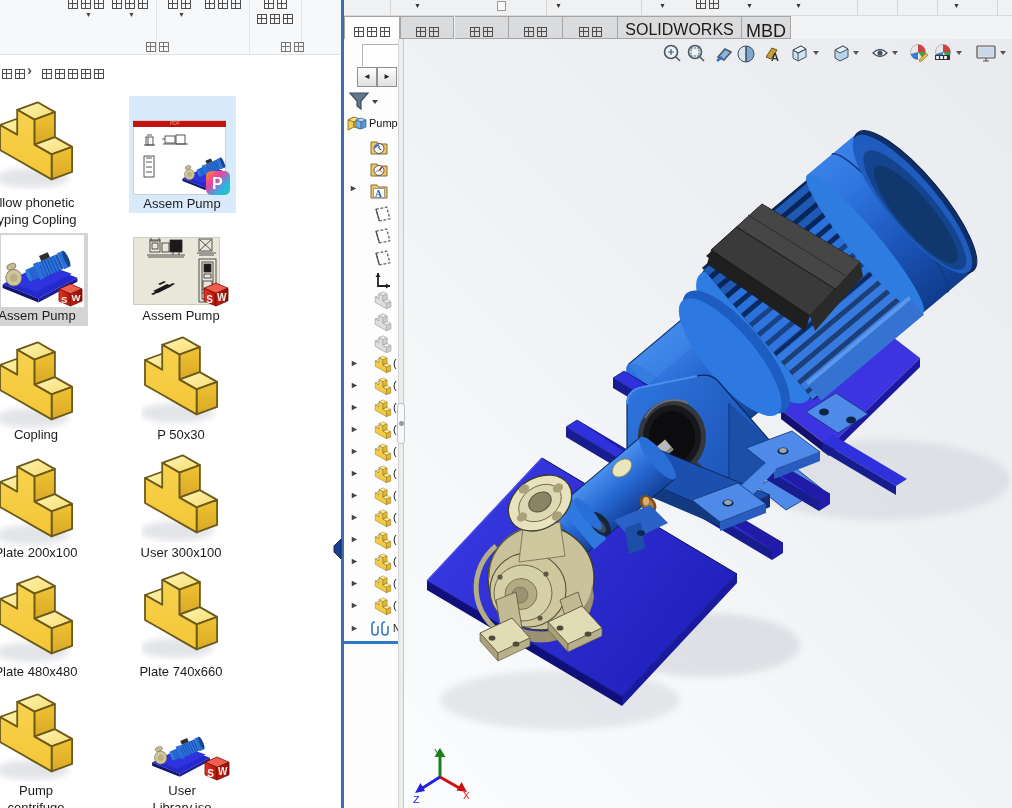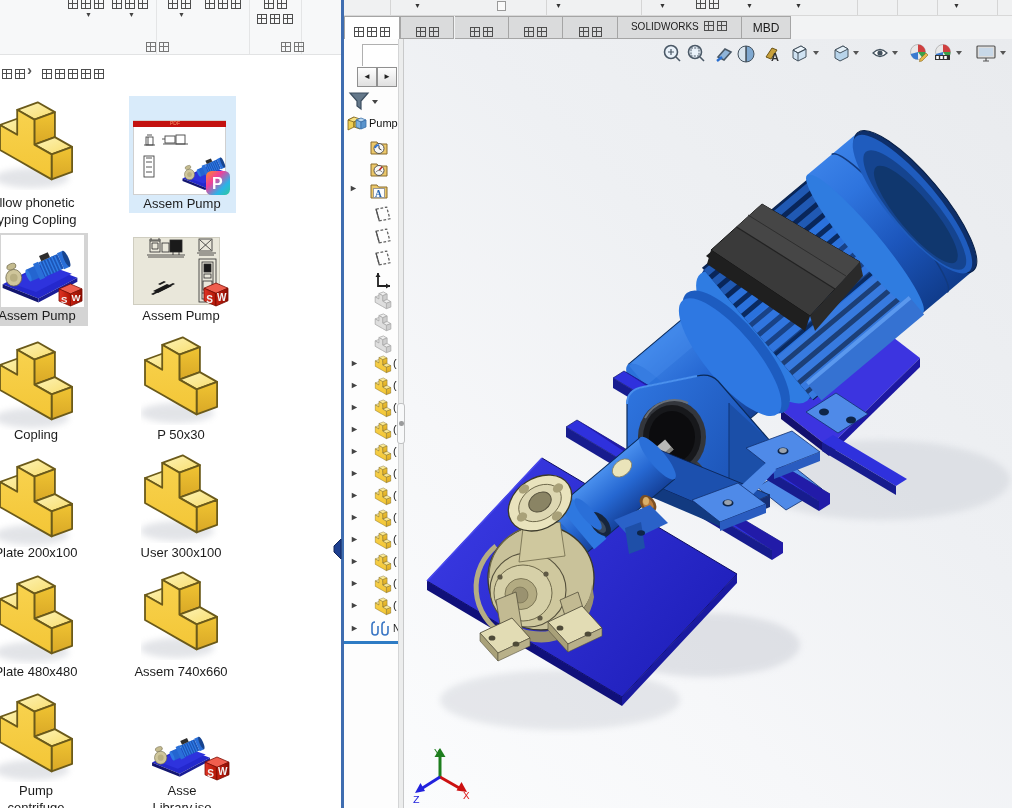--- a/index.html
+++ b/index.html
@@ -212,35 +212,35 @@
 
   <svg class="abs" style="left:-4px;top:572px" width="80" height="92" viewBox="0 0 80 92">
       <ellipse cx="36" cy="80" rx="37" ry="10" fill="#9aa0ad" opacity=".28" filter="url(#blurS)"></ellipse>
       <use href="#blk"></use>
     </svg>
   <div class="lbl" style="left:-54px;top:664px;width:180px">Plate 480x480</div>
   <svg class="abs" style="left:141px;top:568px" width="80" height="92" viewBox="0 0 80 92">
       <ellipse cx="36" cy="80" rx="37" ry="10" fill="#9aa0ad" opacity=".28" filter="url(#blurS)"></ellipse>
       <use href="#blk"></use>
     </svg>
-  <div class="lbl" style="left:91px;top:664px;width:180px">Assem 740x660</div>
+  <div class="lbl" style="left:91px;top:664px;width:180px">Plate 740x660</div>
 
   <svg class="abs" style="left:-4px;top:690px" width="80" height="92" viewBox="0 0 80 92">
       <ellipse cx="36" cy="80" rx="37" ry="10" fill="#9aa0ad" opacity=".28" filter="url(#blurS)"></ellipse>
       <use href="#blk"></use>
     </svg>
   <div class="lbl" style="left:-54px;top:783px;width:180px">Pump</div>
   <div class="lbl" style="left:-54px;top:800px;width:180px">centrifuge</div>
   <svg class="abs" style="left:150px;top:730px" width="62" height="48" viewBox="0 0 100 78">
       <use href="#mpump"></use>
     </svg>
   <svg class="abs" style="left:204px;top:756px" width="26" height="25">
       <use href="#swcube"></use>
     </svg>
-  <div class="lbl" style="left:92px;top:783px;width:180px">Asse</div>
+  <div class="lbl" style="left:92px;top:783px;width:180px">User</div>
   <div class="lbl" style="left:92px;top:800px;width:180px">Library.iso</div>
 
   <div class="abs" style="left:341px;top:0;width:2.5px;height:808px;background:#3f6db0"></div>
 
   <svg class="abs" style="left:331px;top:538px" width="11" height="22" viewBox="0 0 11 22">
       <path d="M10 1 L3 8 L3 14 L10 21 Z" fill="#1d3f8f" stroke="#12265c"></path>
     </svg>
 
   <div class="abs" id="sw" style="left:344px;top:0;width:668px;height:808px;background:#fff"></div>
 
@@ -262,22 +262,22 @@
     <div class="abs" style="left:937px;top:0;width:1px;height:15px;background:#d5d5d5"></div>
     <div class="abs" style="left:997px;top:0;width:1px;height:15px;background:#d5d5d5"></div>
   </div>
 
   <div id="tabs" style="position:absolute;left:344px;top:16px;width:668px;height:23px;background:#f2f3f4">
     <div class="abs" style="left:0px;top:0px;width:56px;height:23px;background:#fff;border:1px solid #a5a5a5;border-bottom:none;text-align:center;padding-top:5px"><i class="z"></i><i class="z"></i><i class="z"></i></div>
     <div class="abs" style="left:56px;top:0px;width:54px;height:23px;background:#dadbdc;border:1px solid #a5a5a5;text-align:center;padding-top:5px"><i class="z"></i><i class="z"></i></div>
     <div class="abs" style="left:111px;top:0px;width:54px;height:23px;background:#dadbdc;border:1px solid #a5a5a5;border-left:none;text-align:center;padding-top:5px"><i class="z"></i><i class="z"></i></div>
     <div class="abs" style="left:165px;top:0px;width:54px;height:23px;background:#dadbdc;border:1px solid #a5a5a5;border-left:none;text-align:center;padding-top:5px"><i class="z"></i><i class="z"></i></div>
     <div class="abs" style="left:219px;top:0px;width:55px;height:23px;background:#dadbdc;border:1px solid #a5a5a5;border-left:none;text-align:center;padding-top:5px"><i class="z"></i><i class="z"></i></div>
-    <div class="abs" style="left:274px;top:0px;width:124px;height:23px;background:#dadbdc;border:1px solid #a5a5a5;border-left:none;text-align:center;padding-top:4px;font-size:10px;color:#1a1a1a">SOLIDWORKS <i class="z" style="margin-left:2px"></i><i class="z"></i></div>
-    <div class="abs" style="left:398px;top:0px;width:49px;height:23px;background:#dadbdc;border:1px solid #a5a5a5;border-left:none;text-align:center;padding-top:4px;font-size:12px;color:#1a1a1a">MBD</div>
+    <div class="abs" style="left:274px;top:0px;width:124px;height:23px;background:#dadbdc;border:1px solid #a5a5a5;border-left:none;text-align:center;padding-top:4px;font-size:16px;color:#1a1a1a">SOLIDWORKS <i class="z" style="margin-left:2px"></i><i class="z"></i></div>
+    <div class="abs" style="left:398px;top:0px;width:49px;height:23px;background:#dadbdc;border:1px solid #a5a5a5;border-left:none;text-align:center;padding-top:4px;font-size:18px;color:#1a1a1a">MBD</div>
   </div>
 
   <div class="abs" style="left:343.5px;top:39px;width:2px;height:769px;background:#dce8f5"></div>
 
   <div class="abs" style="left:344px;top:39px;width:54px;height:769px;background:#fdfdfd"></div>
   <div id="tree">
     <div class="abs" style="left:362px;top:44px;width:37px;height:22px;background:#fff;border:1px solid #b0b0b0;border-bottom:none"></div>
     <div class="abs" style="left:357px;top:67px;width:20px;height:20px;background:linear-gradient(#fefefe,#e0e0e0);border:1px solid #909090;font-size:8px;color:#222;text-align:center;line-height:18px">◄</div>
     <div class="abs" style="left:377px;top:67px;width:20px;height:20px;background:linear-gradient(#fefefe,#e0e0e0);border:1px solid #909090;font-size:8px;color:#222;text-align:center;line-height:18px">►</div>
     <svg class="abs" style="left:348px;top:91px" width="30" height="20" viewBox="0 0 30 20">

